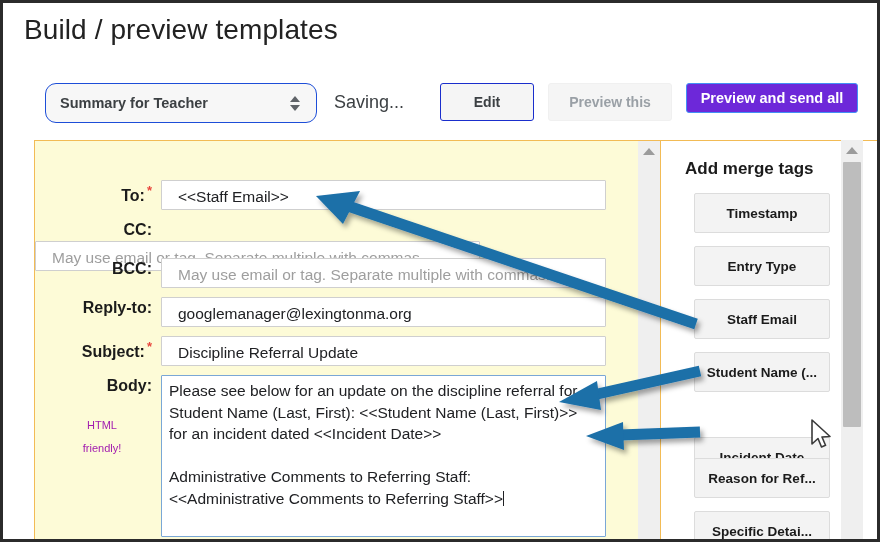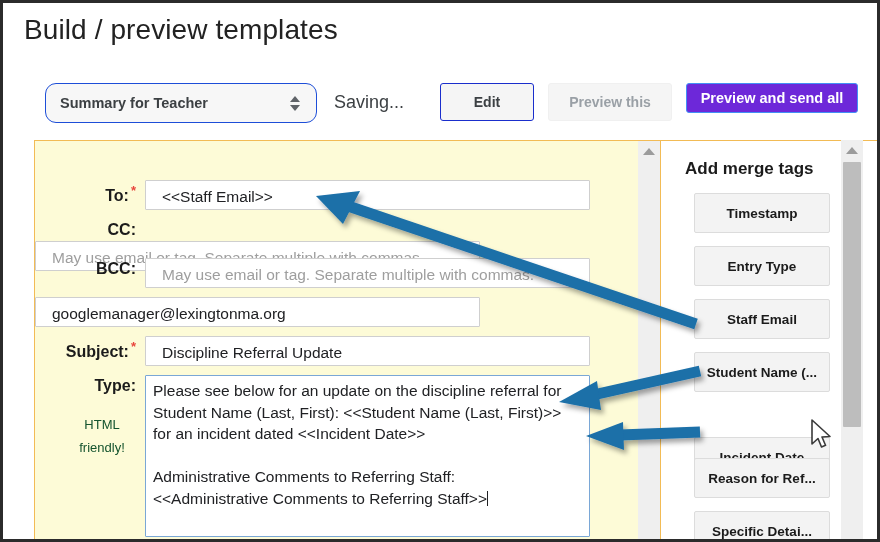--- a/index.html
+++ b/index.html
@@ -63,35 +63,35 @@
     display:flex;align-items:center;justify-content:center;cursor:pointer;
   }
 
   
   .form-panel{
     position:absolute;left:31px;top:137px;width:604px;height:402px;box-sizing:border-box;
     background:#fdfbd7;border:1px solid #f2bb55;border-right:none;overflow:hidden;
   }
   .form-row{position:absolute;left:0;width:604px;display:flex;align-items:flex-start;}
   .form-label{
-    width:110px;text-align:right;padding-right:9px;box-sizing:border-box;
+    width:126px;text-align:right;padding-right:9px;box-sizing:border-box;
     font-size:16px;font-weight:bold;color:#1b1b1b;white-space:nowrap;
     line-height:22px;
   }
   .req{color:#e8453c;font-size:13px;vertical-align:super;margin-left:2px;}
   .field{
     width:445px;height:30px;box-sizing:border-box;background:#fff;
     border:1px solid #cfcfcf;border-radius:1px;
     font-size:15.5px;color:#202124;padding:3px 6px 0 16px;
     line-height:25px;white-space:nowrap;overflow:hidden;
   }
   .field.ph{color:#9e9e9e;}
   .html-note{
     position:absolute;left:0;width:134px;text-align:center;
-    font-size:13px;color:#14532d;line-height:22px;
+    font-size:11px;color:#a21caf;line-height:22px;
   }
   .body-area{
     width:445px;box-sizing:border-box;background:#fff;
     border:1px solid #7aa7d6;border-radius:1px;
     font-size:15.5px;color:#202124;padding:4px 7px;
     line-height:21.5px;white-space:pre-wrap;word-wrap:break-word;
     height:162px;overflow:hidden;
   }
   .caret{display:inline-block;width:1px;height:15px;background:#202124;
          vertical-align:-2px;margin-left:0px;}
@@ -167,30 +167,31 @@
       <div class="form-label">CC:</div>
       <div class="field ph" placeholder="May use email or tag. Separate multiple with commas.">May use email or tag. Separate multiple with commas.</div>
     </div>
 
     <div class="form-row" style="top:117px;">
       <div class="form-label">BCC:</div>
       <div class="field ph" placeholder="May use email or tag. Separate multiple with commas.">May use email or tag. Separate multiple with commas.</div>
     </div>
 
     <div class="form-row" style="top:156px;">
+      <div class="form-label">Reply-to:</div>
       <div class="field">googlemanager@lexingtonma.org</div>
     </div>
 
     <div class="form-row" style="top:195px;">
       <div class="form-label"><span>Subject:</span><span class="req">*</span></div>
       <div class="field">Discipline Referral Update</div>
     </div>
 
     <div class="form-row" style="top:234px;">
-      <div class="form-label">Type:</div>
+      <div class="form-label">Body:</div>
       <div class="body-area"><span>Please see below for an update on the discipline referral for Student Name (Last, First): &lt;&lt;Student Name (Last, First)&gt;&gt; for an incident dated &lt;&lt;Incident Date&gt;&gt;
 
 Administrative Comments to Referring Staff:
 &lt;&lt;Administrative Comments to Referring Staff&gt;&gt;</span><span class="caret"></span></div>
     </div>
 
     <div class="html-note" style="top:273px;">HTML</div>
     <div class="html-note" style="top:296px;">friendly!</div>
   </div>
 

